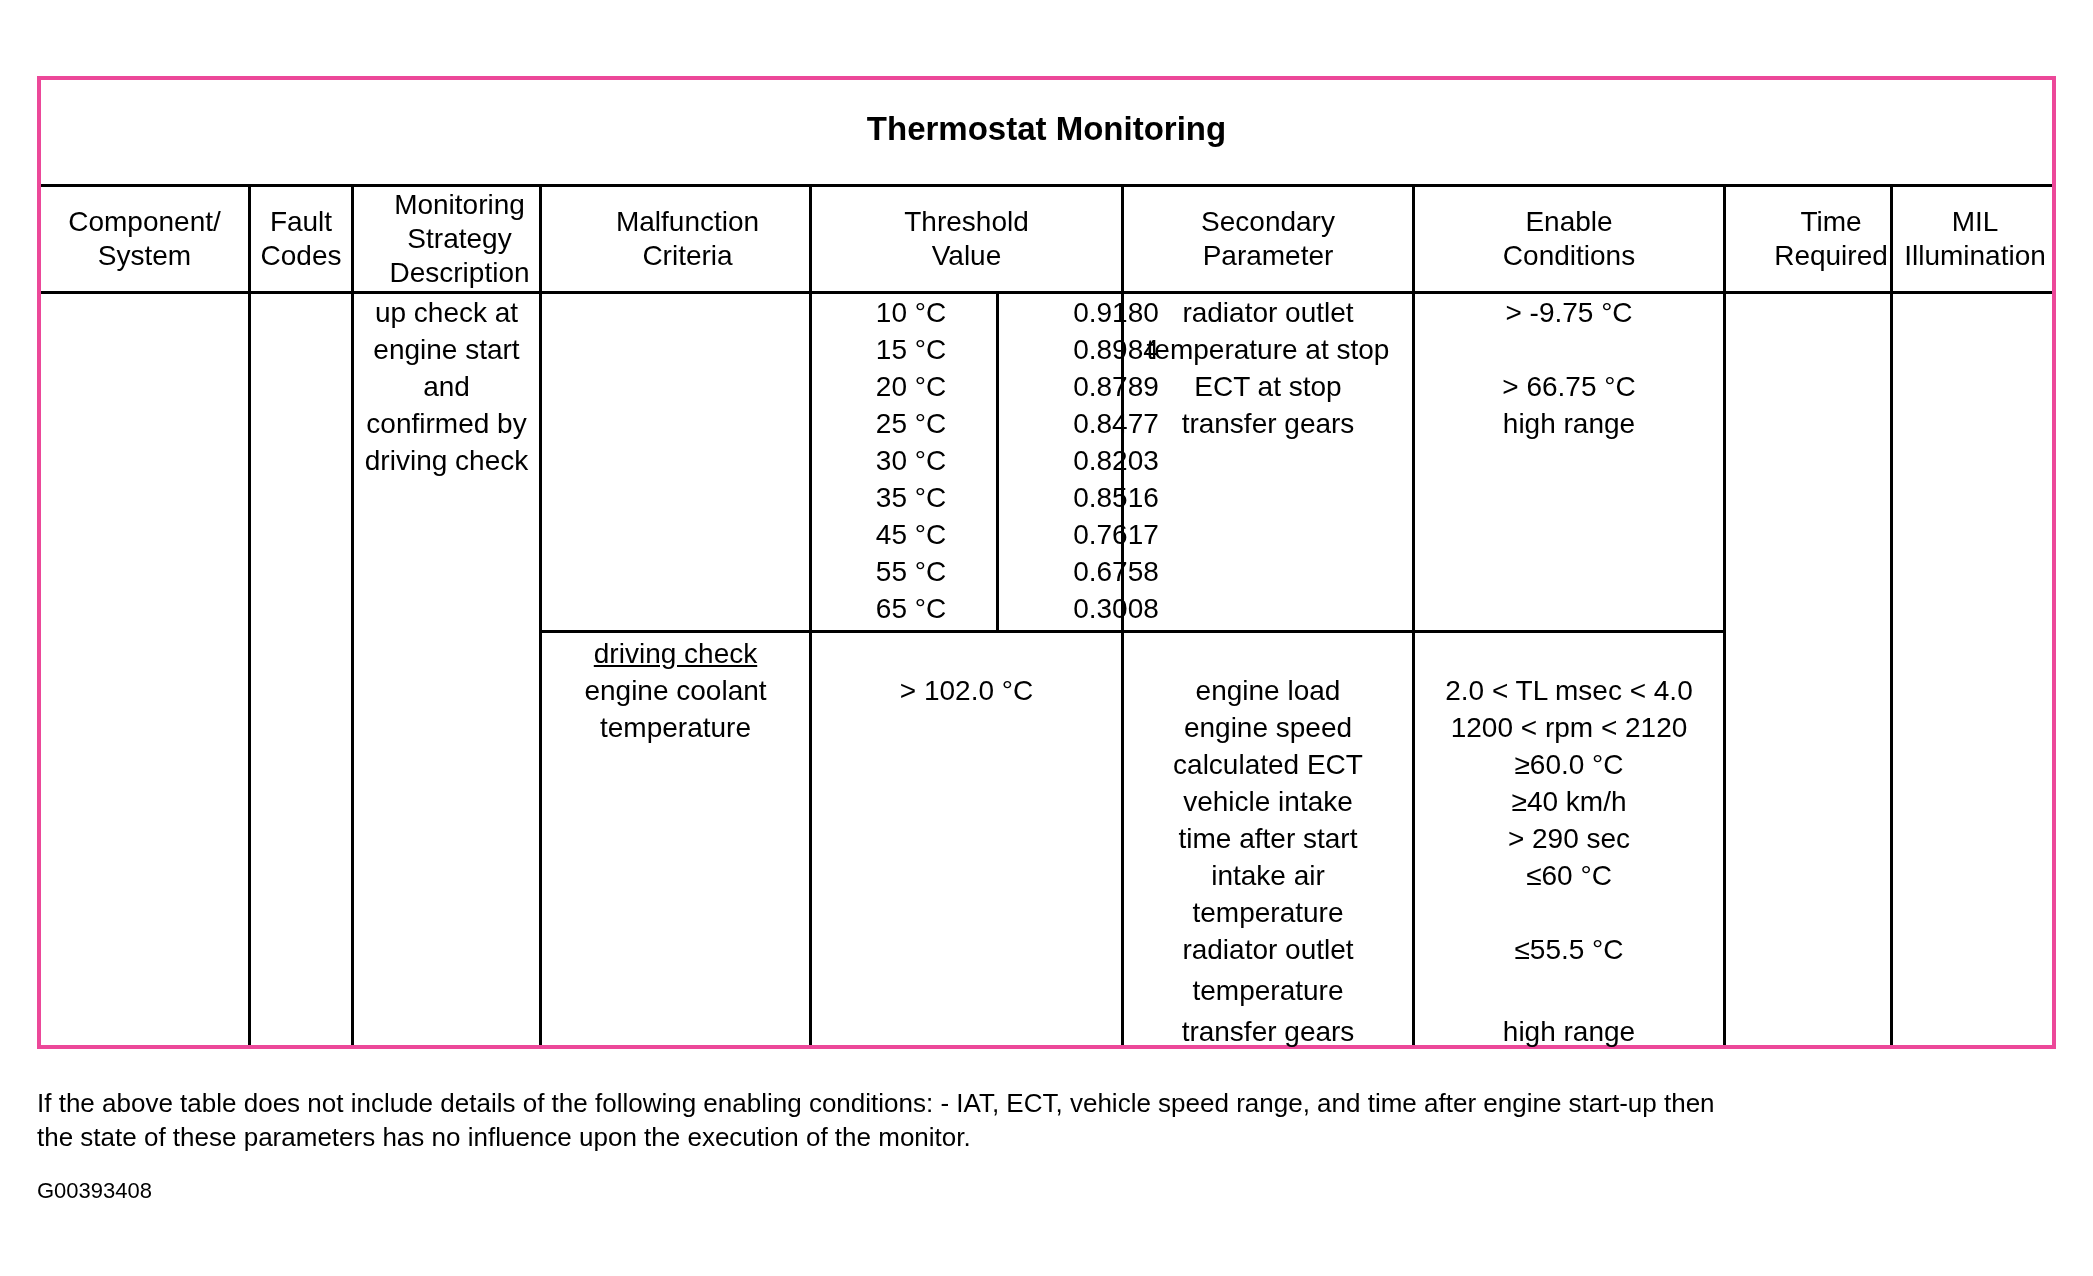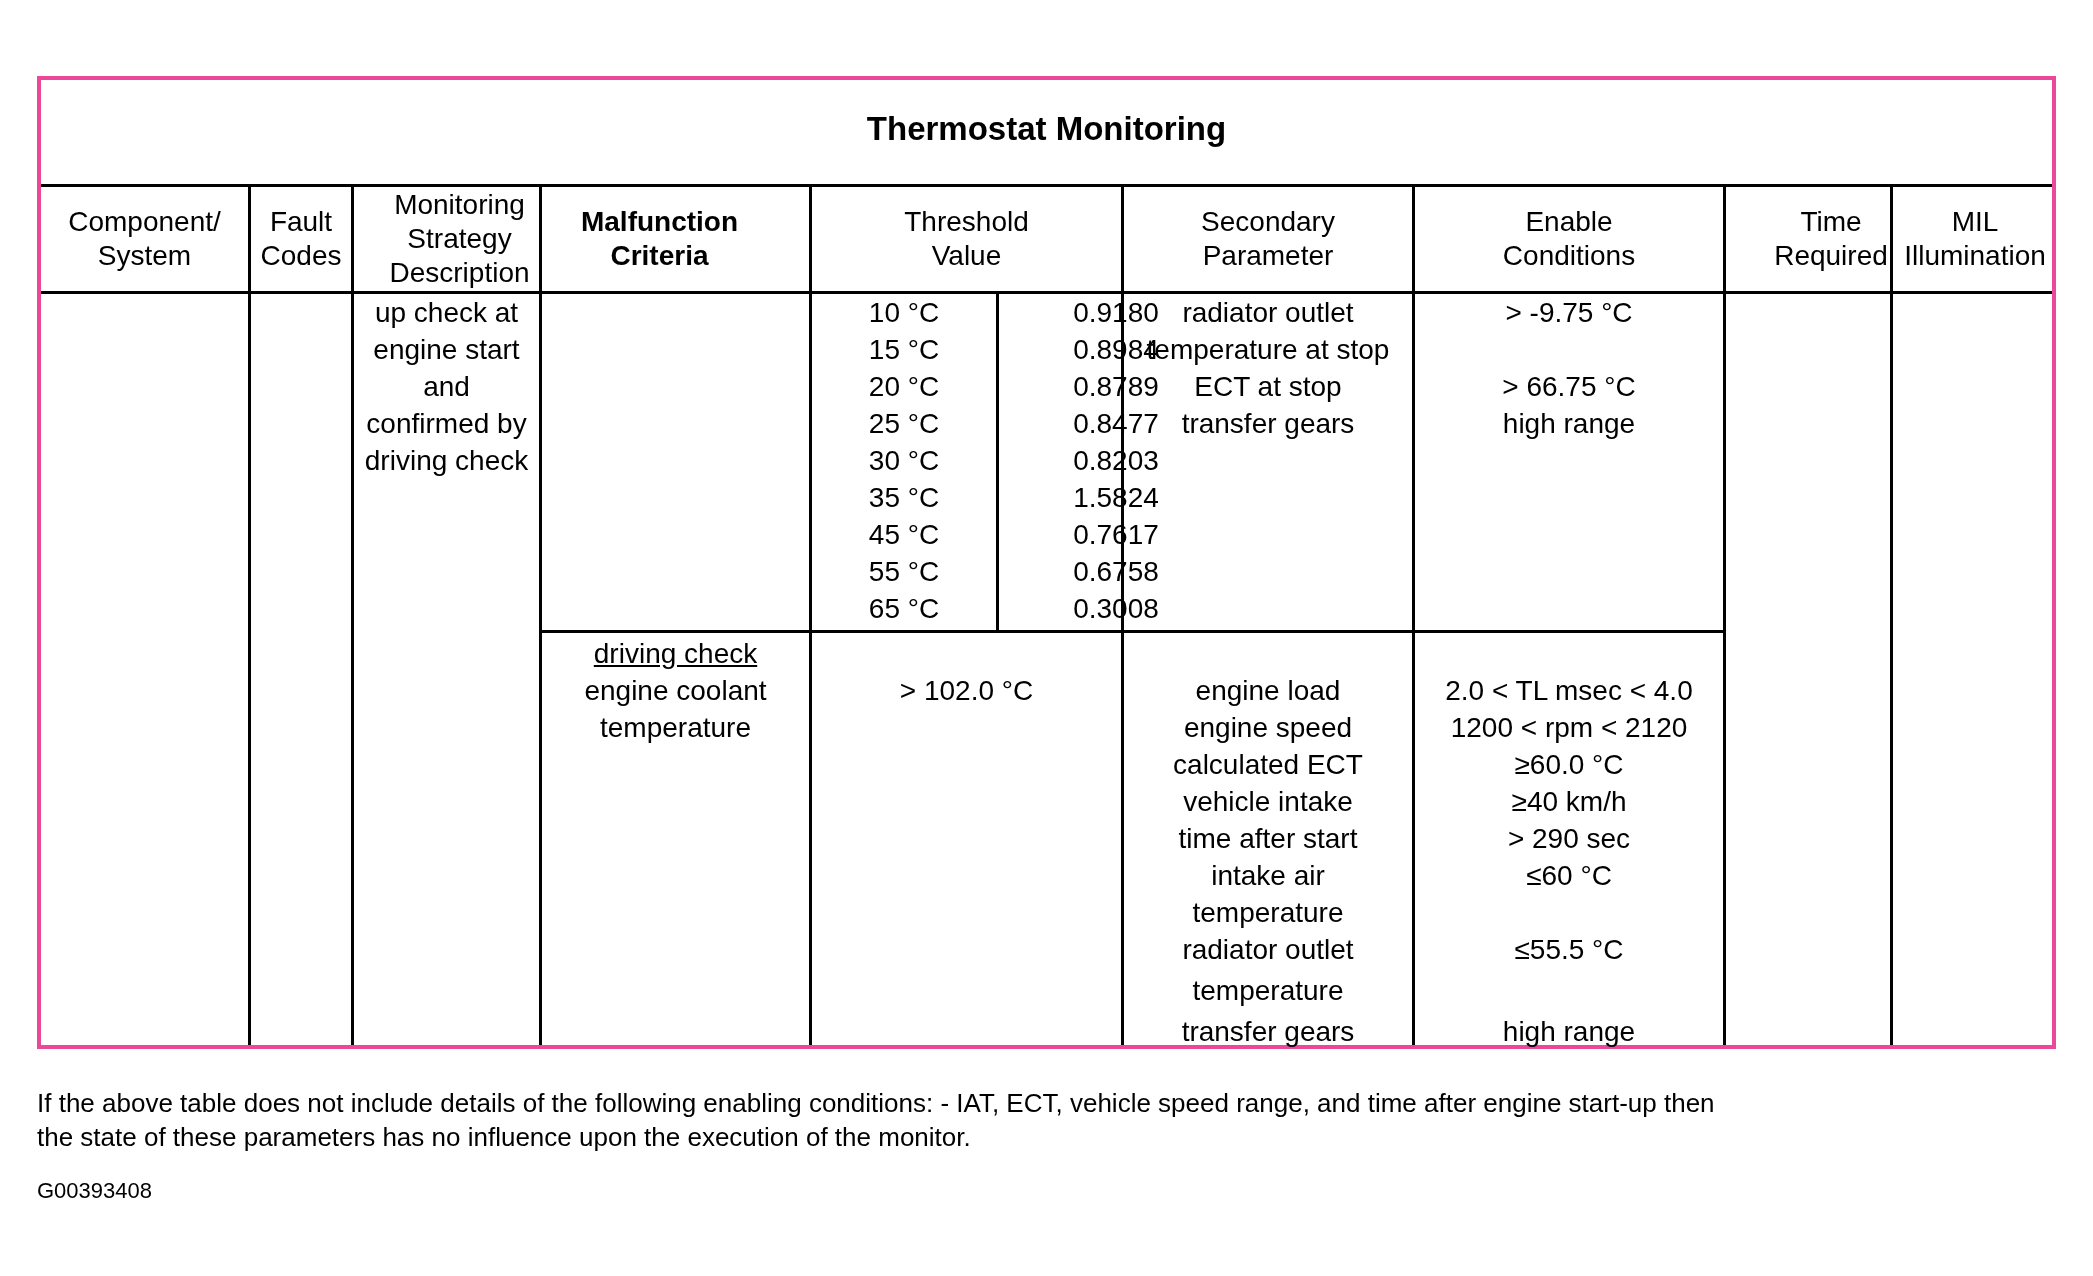--- a/index.html
+++ b/index.html
@@ -53,21 +53,21 @@
         <div>Codes</div>
       </div>
   </div>
   <div class="hdr" style="left:313px;width:211px;top:107px;height:104px;">
     <div class="lines">
         <div>Monitoring</div>
         <div>Strategy</div>
         <div>Description</div>
       </div>
   </div>
-  <div class="hdr" style="left:501px;width:235px;top:107px;height:104px;font-weight:bold;">
+  <div class="hdr" style="left:529px;width:235px;top:107px;height:104px;">
     <div class="lines">
         <div>Malfunction</div>
         <div>Criteria</div>
       </div>
   </div>
   <div class="hdr" style="left:771px;width:309px;top:107px;height:104px;border-radius:26px;">
     <div class="lines">
         <div>Threshold</div>
         <div>Value</div>
       </div>
@@ -98,38 +98,38 @@
   </div>
 
   <div class="cell lines" style="left:313px;width:185px;top:214px;">
     <div>up check at</div>
     <div>engine start</div>
     <div>and</div>
     <div>confirmed by</div>
     <div>driving check</div>
   </div>
 
-  <div class="cell lines" style="left:771px;width:184px;top:214px;">
+  <div class="cell lines" style="left:771px;width:184px;top:214px;padding-left:7px;">
     <div>10 °C</div>
     <div>15 °C</div>
     <div>20 °C</div>
     <div>25 °C</div>
     <div>30 °C</div>
     <div>35 °C</div>
     <div>45 °C</div>
     <div>55 °C</div>
     <div>65 °C</div>
   </div>
   <div class="cell lines" style="left:1014px;width:122px;top:214px;">
     <div>0.9180</div>
     <div>0.8984</div>
     <div>0.8789</div>
     <div>0.8477</div>
     <div>0.8203</div>
-    <div>1.5824</div>
+    <div>0.8516</div>
     <div>0.7617</div>
     <div>0.6758</div>
     <div>0.3008</div>
   </div>
 
   <div class="cell lines" style="left:1083px;width:288px;top:214px;">
     <div>radiator outlet</div>
     <div>temperature at stop</div>
     <div>ECT at stop</div>
     <div>transfer gears</div>

